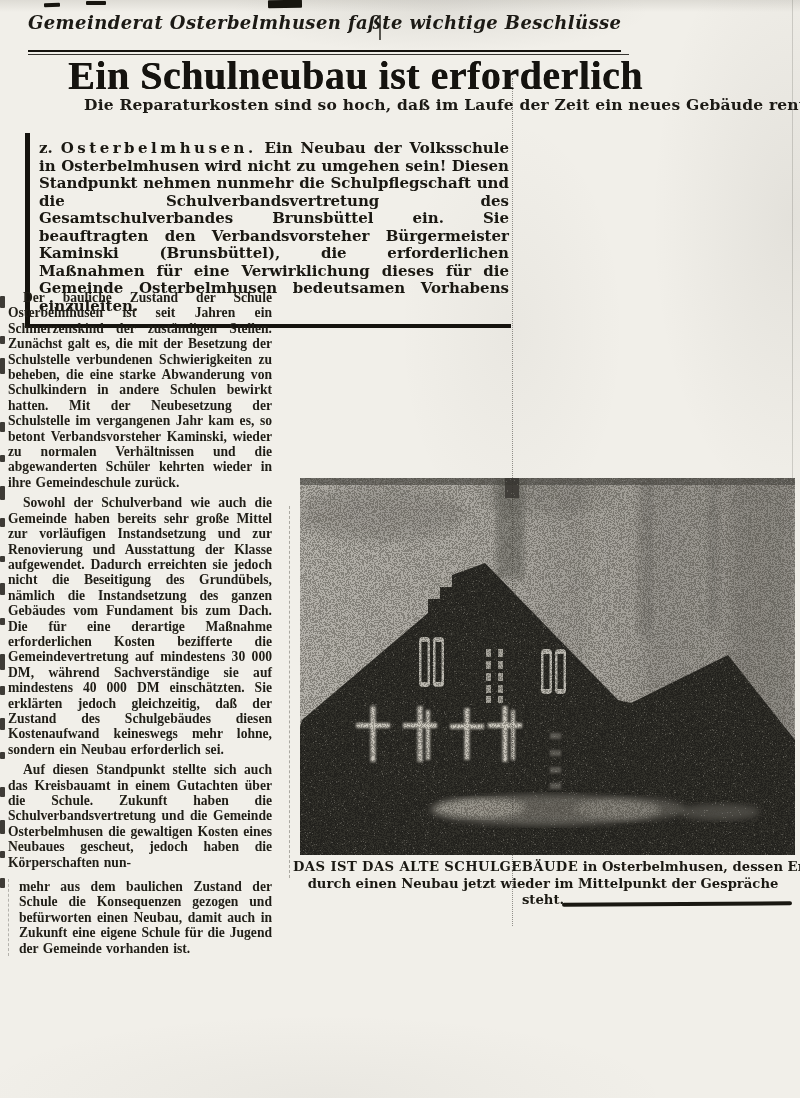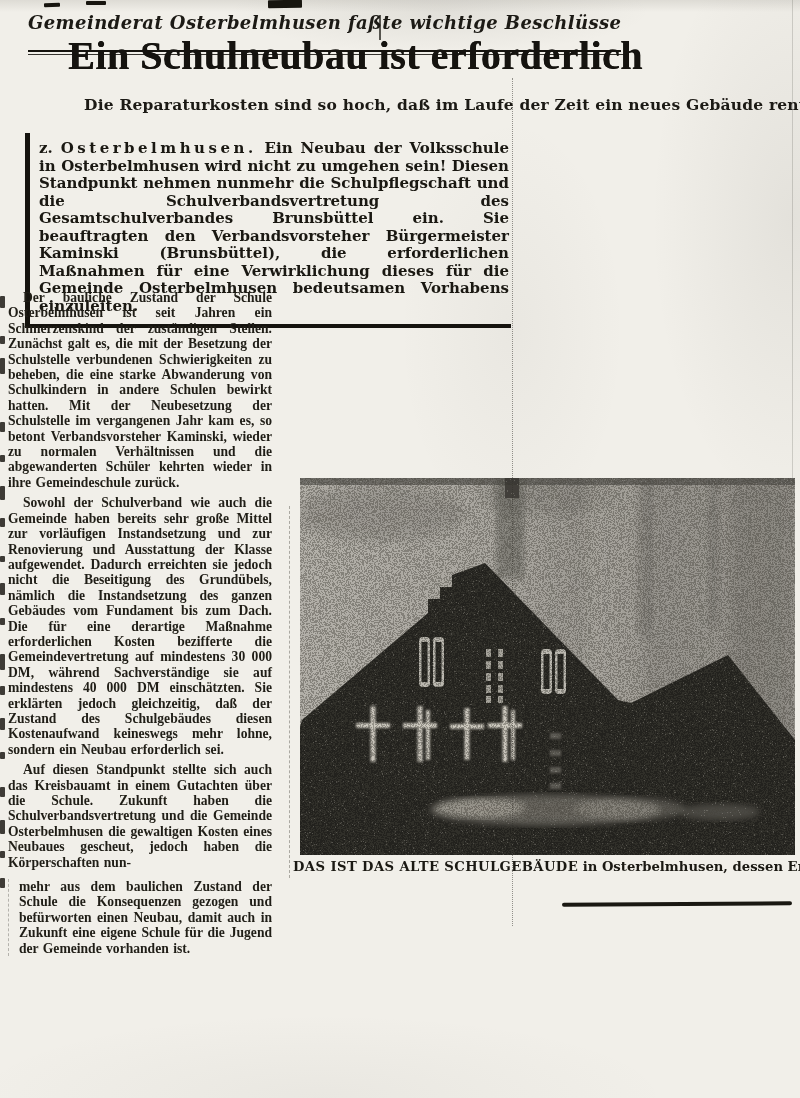--- a/index.html
+++ b/index.html
@@ -28,21 +28,21 @@
   .edge-marks i{position:absolute;left:0;width:5px;background:#16140f;opacity:.82;border-radius:1px;display:block;}
   
   .kicker-wrap{
     position:absolute;left:28px;top:12px;
     font-size:18px;font-weight:700;font-style:italic;letter-spacing:.4px;
     padding-bottom:17px;border-bottom:2.5px solid #15130e;
   }
   .kicker-wrap::after{content:"";position:absolute;left:0;right:-8px;bottom:-5px;height:1.5px;background:rgba(21,19,14,.85);}
   
   .headline{
-    position:absolute;left:68px;top:32px;margin:0;width:690px;
+    position:absolute;left:68px;top:52px;margin:0;width:690px;
     font-size:40px;font-weight:700;letter-spacing:.5px;white-space:nowrap;
     font-family:"Liberation Serif","DejaVu Serif",serif;color:#15130f;
     text-shadow:.4px 0 0 currentColor;
   }
   .subhead{
     position:absolute;left:84px;top:95px;
     font-size:15.5px;font-weight:700;white-space:nowrap;letter-spacing:.2px;
   }
   
   .leadbox{
@@ -221,16 +221,17 @@
       <ellipse cx="180" cy="330" rx="45" ry="10" fill="#c6c2b7" opacity="0.5" filter="url(#blur3)"></ellipse>
       <ellipse cx="330" cy="331" rx="55" ry="11" fill="#b7b3a9" opacity="0.35" filter="url(#blur3)"></ellipse>
       <ellipse cx="420" cy="334" rx="40" ry="8" fill="#a9a69c" opacity="0.3" filter="url(#blur3)"></ellipse>
       <rect width="495" height="377" filter="url(#speckDark)" opacity="0.5"></rect>
       <rect width="495" height="377" filter="url(#speckLight)" opacity="0.35"></rect>
     </svg>
   </figure>
 
   <div class="caption">
     <div class="cap-line1"><strong>DAS IST DAS ALTE SCHULGEBÄUDE</strong> <span>in Osterbelmhusen, dessen Ersatz</span></div>
+    <div class="cap-line2">durch einen Neubau jetzt wieder im Mittelpunkt der Gespräche steht.</div>
   </div>
   <div class="cap-underline"></div>
 
 </div>
 
 </body></html>

